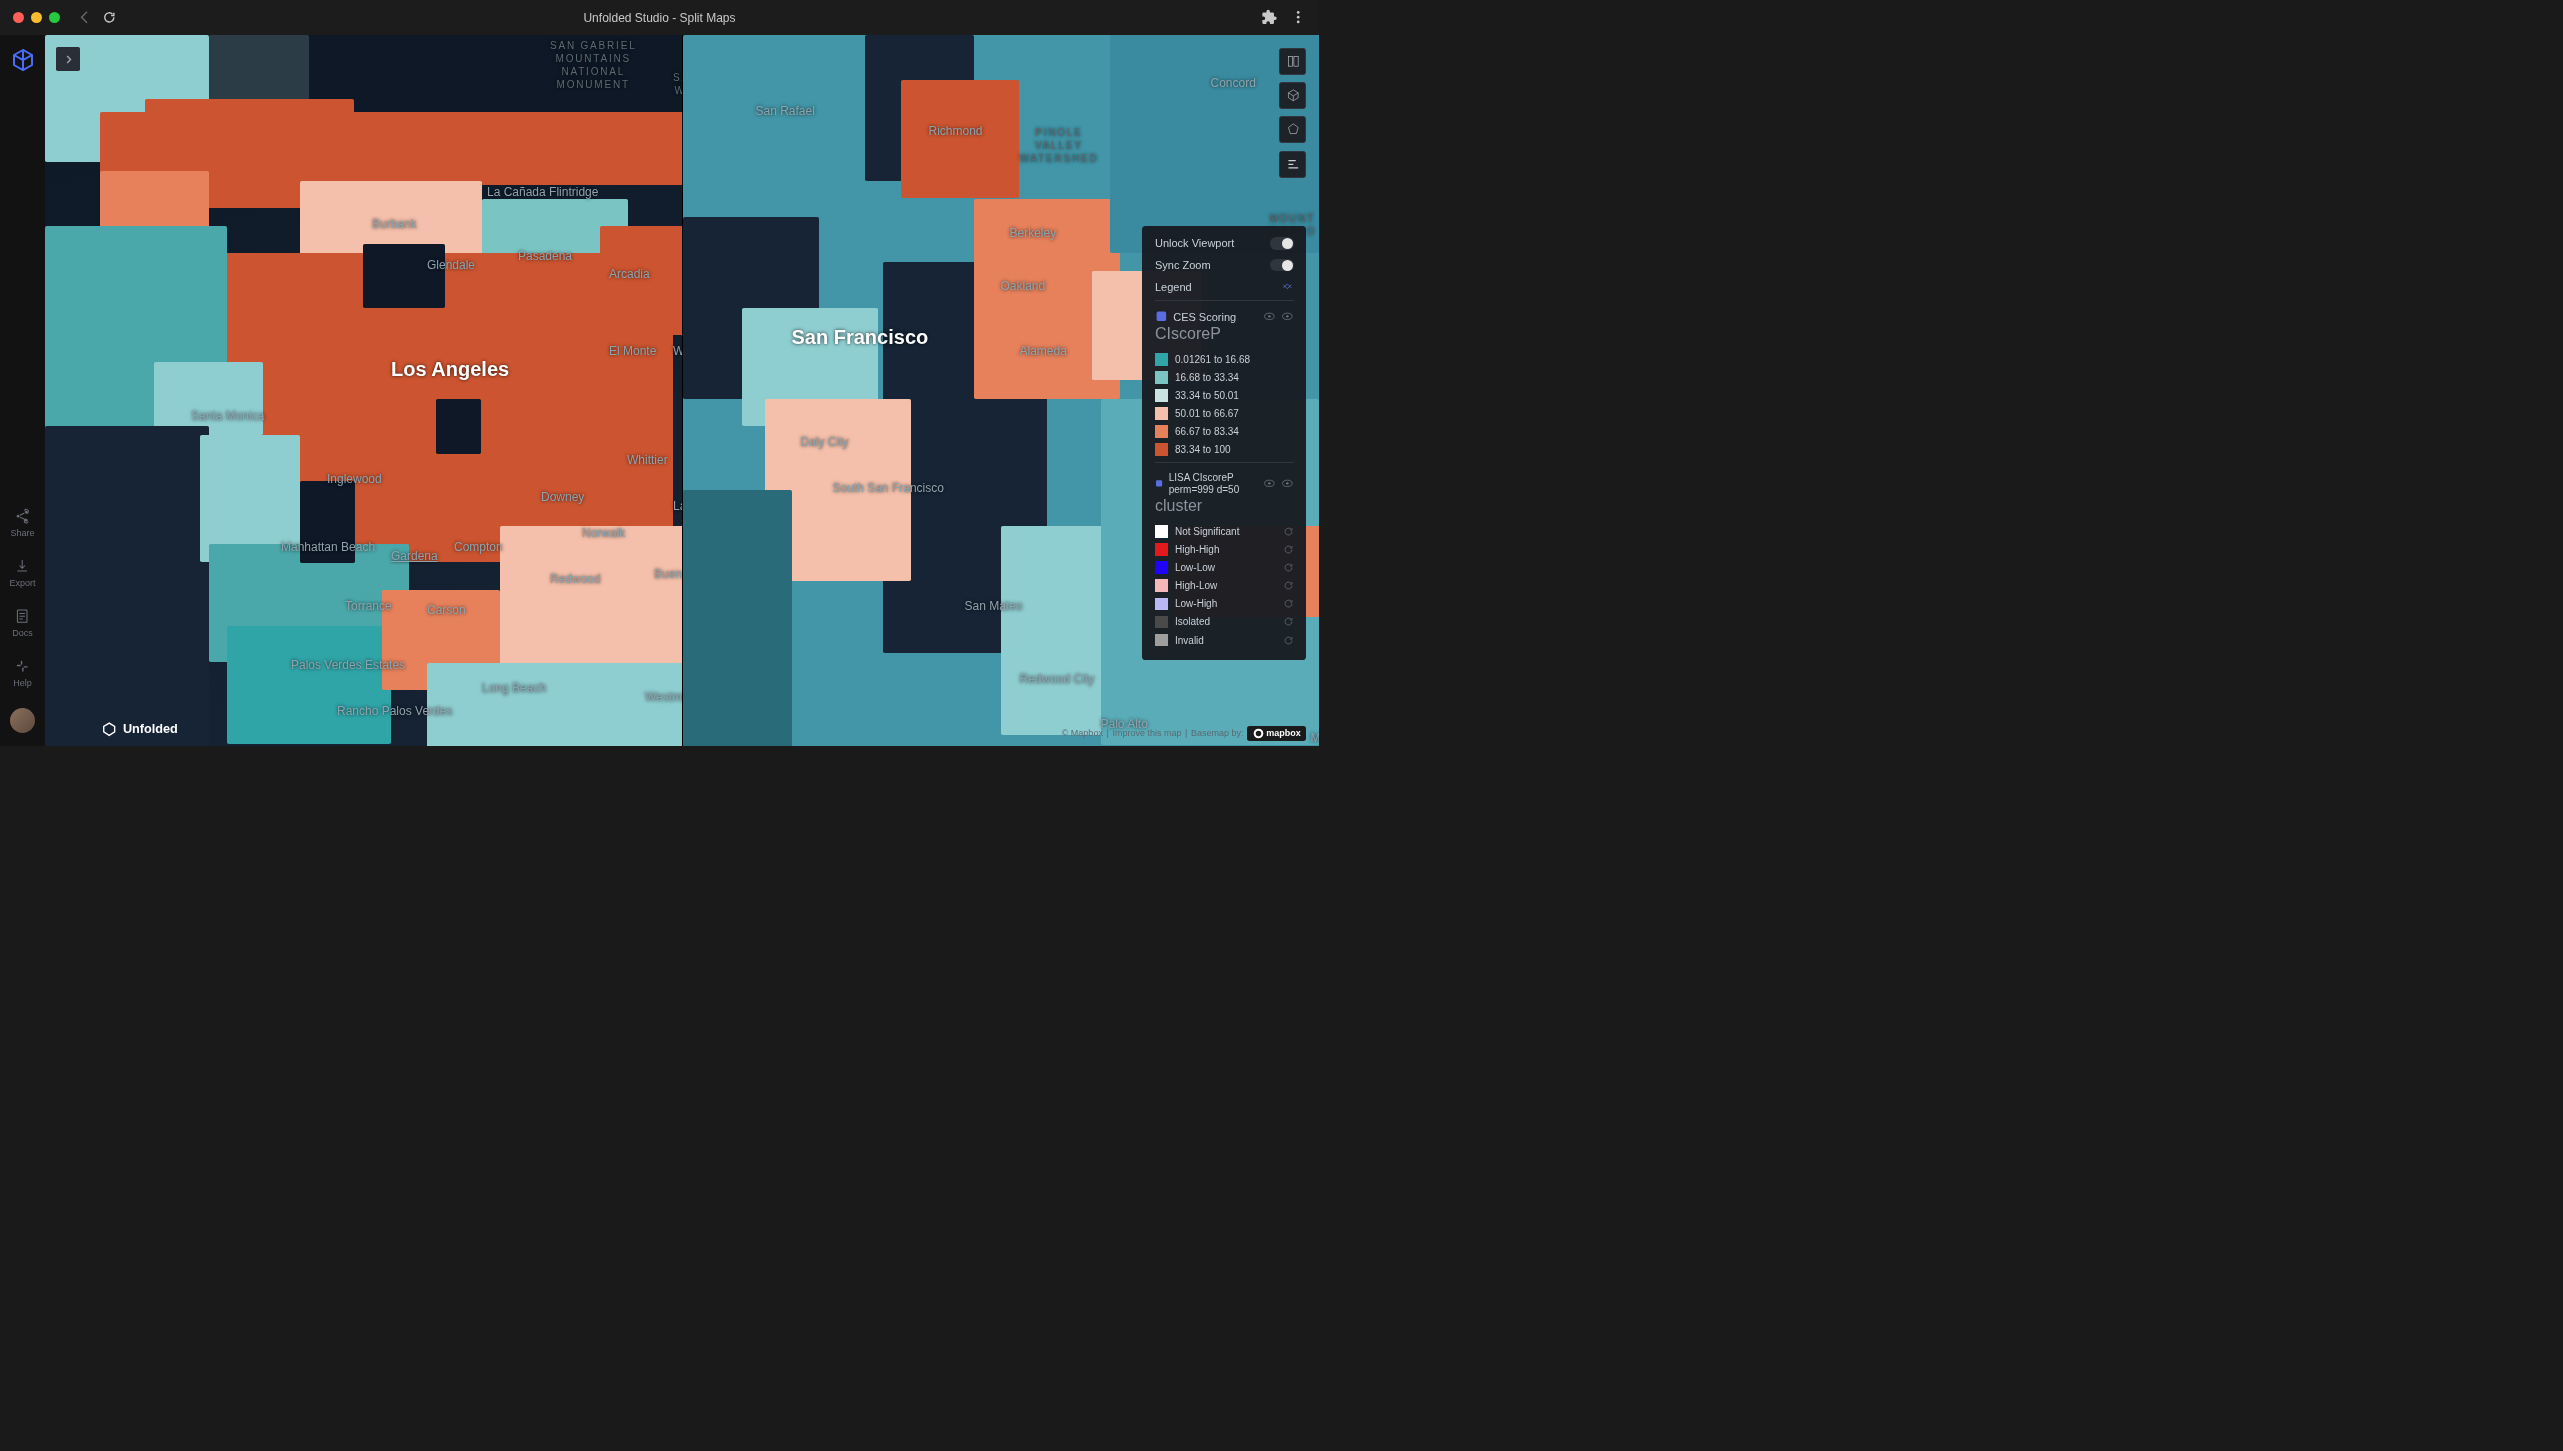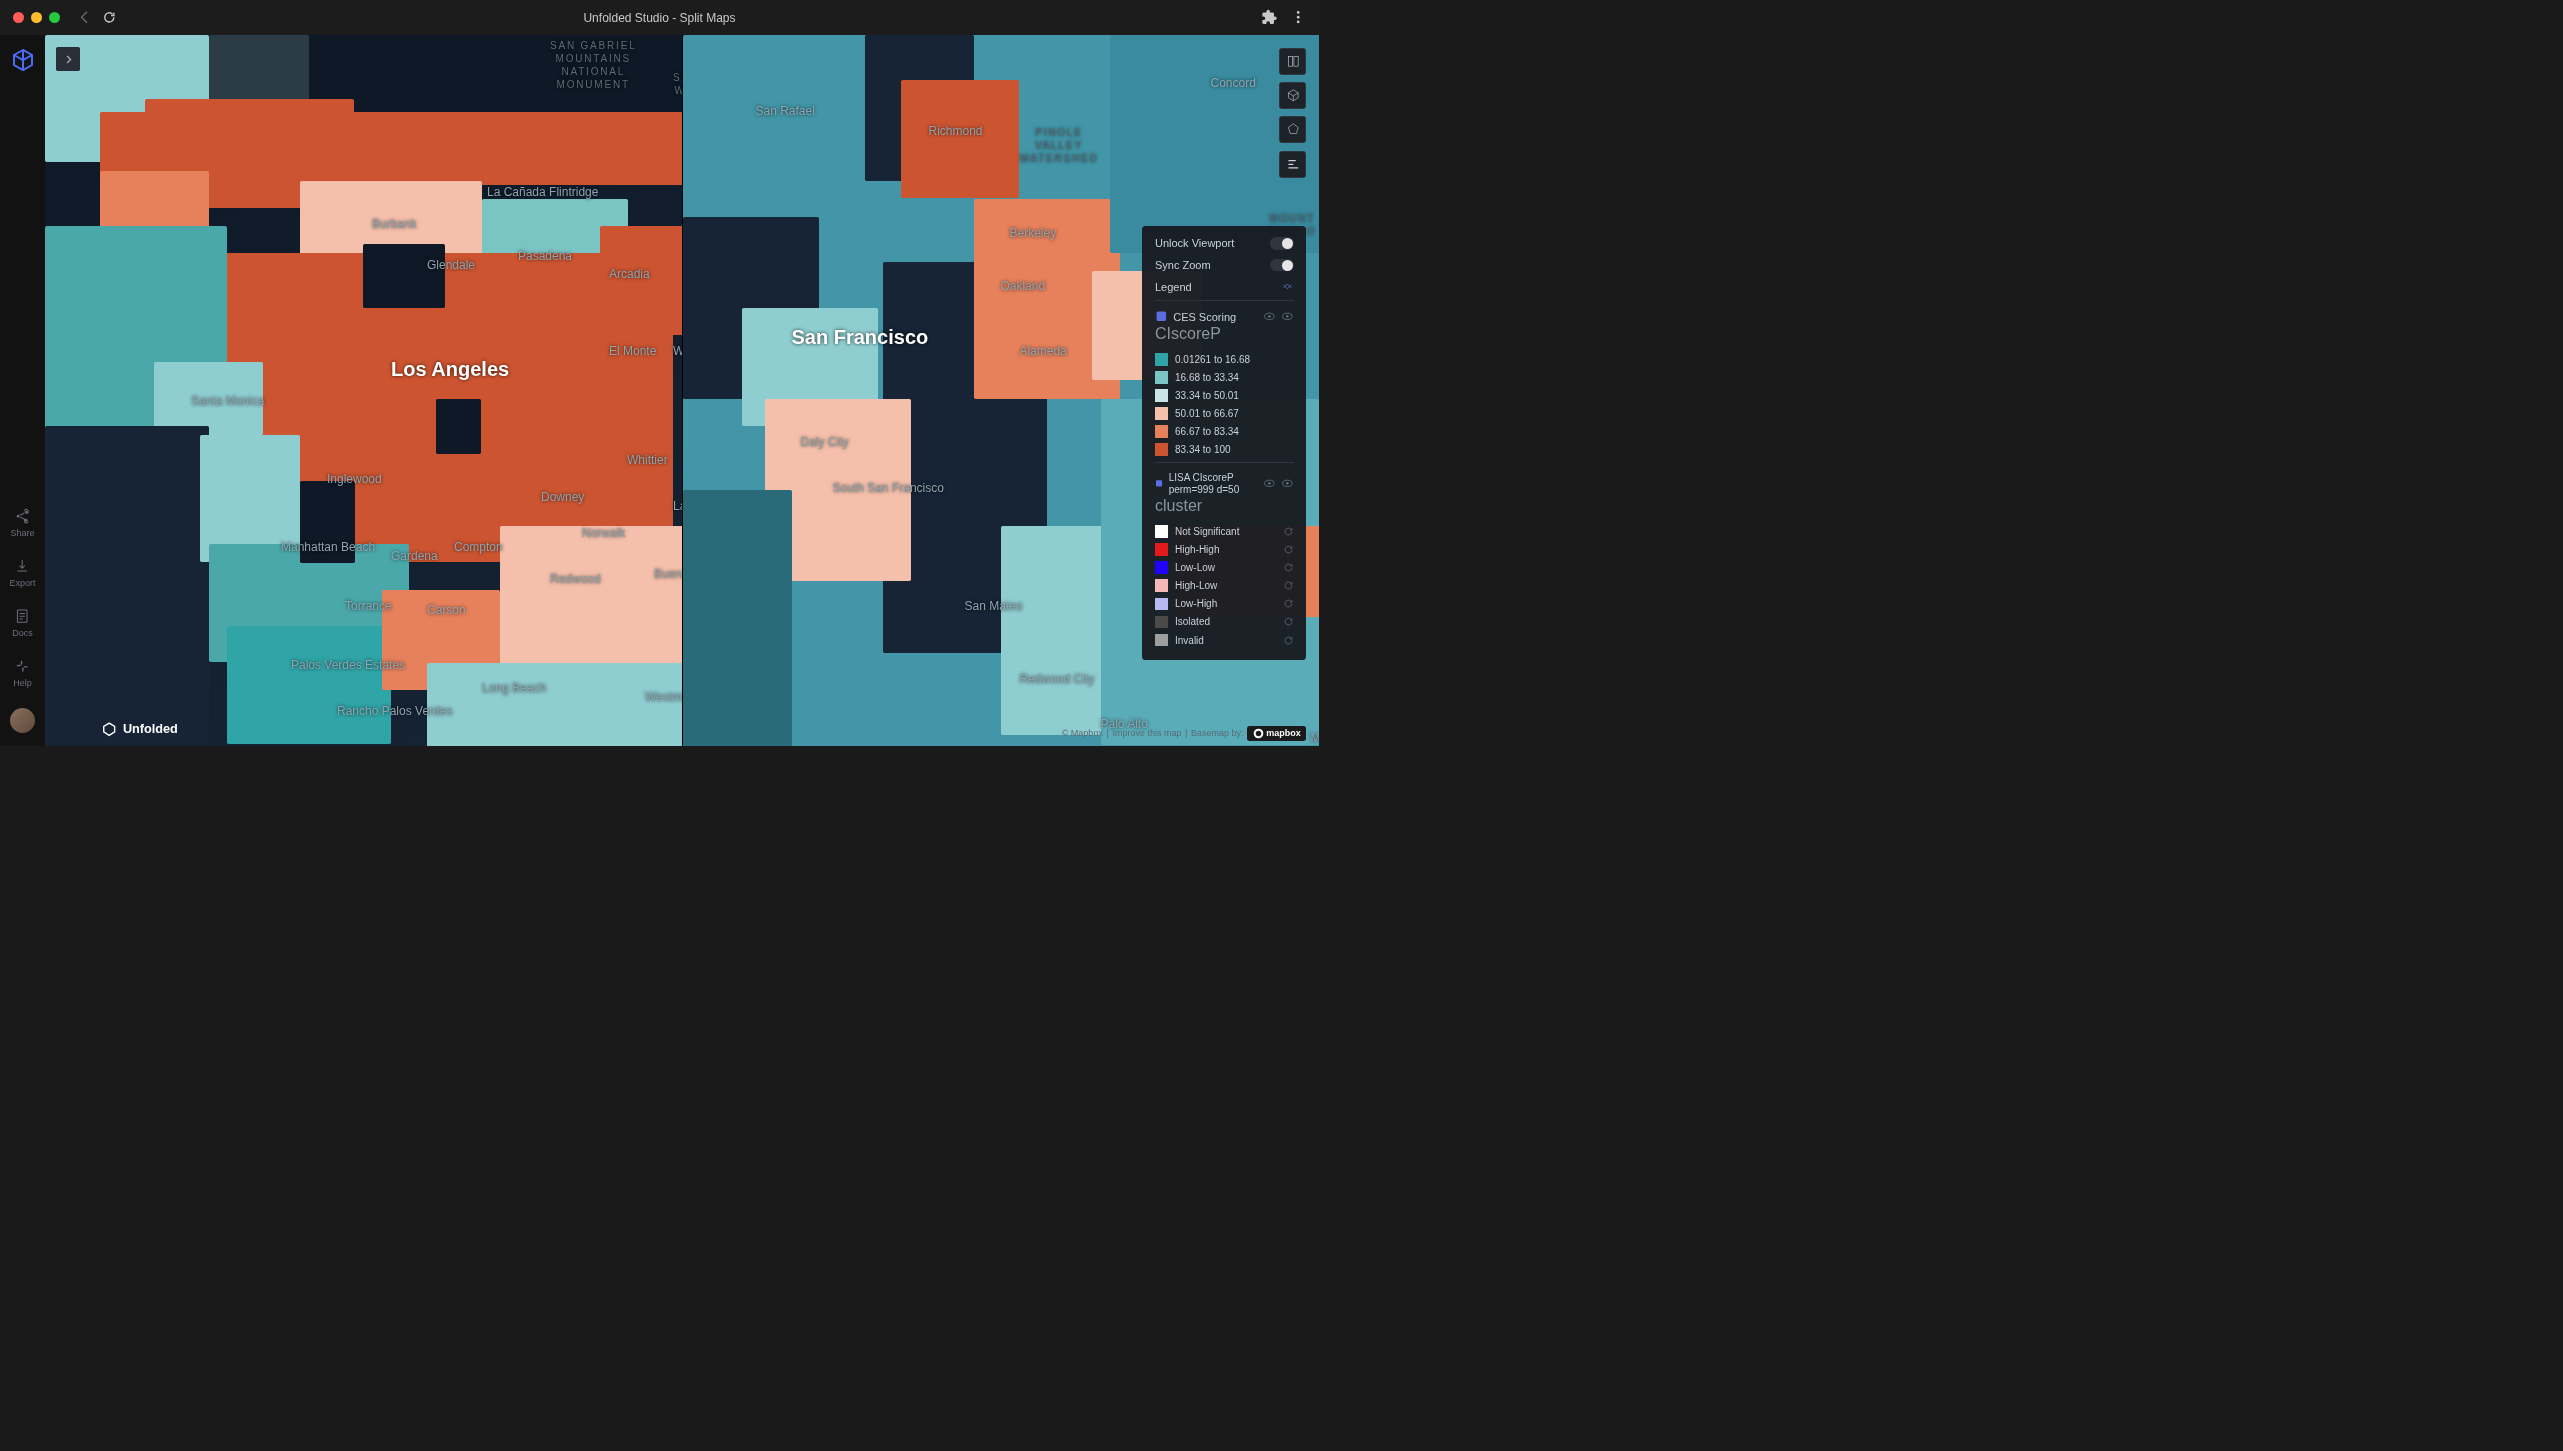--- a/index.html
+++ b/index.html
@@ -182,28 +182,28 @@
 WIL</span></div>
       <div class="city-label major" style="left:346px;top:323px">Los Angeles</div>
       <div id="left-cities">
           <div class="city-label" style="left: 327px; top: 182px;">Burbank</div>
           <div class="city-label" style="left: 423px; top: 150px; margin-left: 19px;">La Cañada Flintridge</div>
           <div class="city-label" style="left: 382px; top: 223px;">Glendale</div>
           <div class="city-label" style="left: 473px; top: 214px;">Pasadena</div>
           <div class="city-label" style="left: 564px; top: 232px;">Arcadia</div>
           <div class="city-label" style="left: 564px; top: 309px;">El Monte</div>
           <div class="city-label" style="left: 628px; top: 309px;">West</div>
-          <div class="city-label" style="left: 146px; top: 359px;">Santa Monica</div>
+          <div class="city-label" style="left: 146px; top: 374px;">Santa Monica</div>
           <div class="city-label" style="left: 282px; top: 437px;">Inglewood</div>
           <div class="city-label" style="left: 496px; top: 455px;">Downey</div>
           <div class="city-label" style="left: 582px; top: 418px;">Whittier</div>
           <div class="city-label" style="left: 537px; top: 491px;">Norwalk</div>
           <div class="city-label" style="left: 628px; top: 464px;">La H</div>
           <div class="city-label" style="left: 236px; top: 505px;">Manhattan Beach</div>
-          <div class="city-label" style="left: 346px; top: 514px;">Gardena</div>
+          <div class="city-label" style="left: 346px; top: 514px; text-decoration: underline;">Gardena</div>
           <div class="city-label" style="left: 409px; top: 505px;">Compton</div>
           <div class="city-label" style="left: 505px; top: 537px;">Redwood</div>
           <div class="city-label" style="left: 609px; top: 532px;">Buena Park</div>
           <div class="city-label" style="left: 300px; top: 564px;">Torrance</div>
           <div class="city-label" style="left: 382px; top: 568px;">Carson</div>
           <div class="city-label" style="left: 246px; top: 623px;">Palos Verdes Estates</div>
           <div class="city-label" style="left: 264px; top: 669px; padding-left: 28px;">Rancho Palos Verdes</div>
           <div class="city-label" style="left: 437px; top: 646px;">Long Beach</div>
           <div class="city-label" style="left: 600px; top: 655px;">Westminste</div>
         </div>

